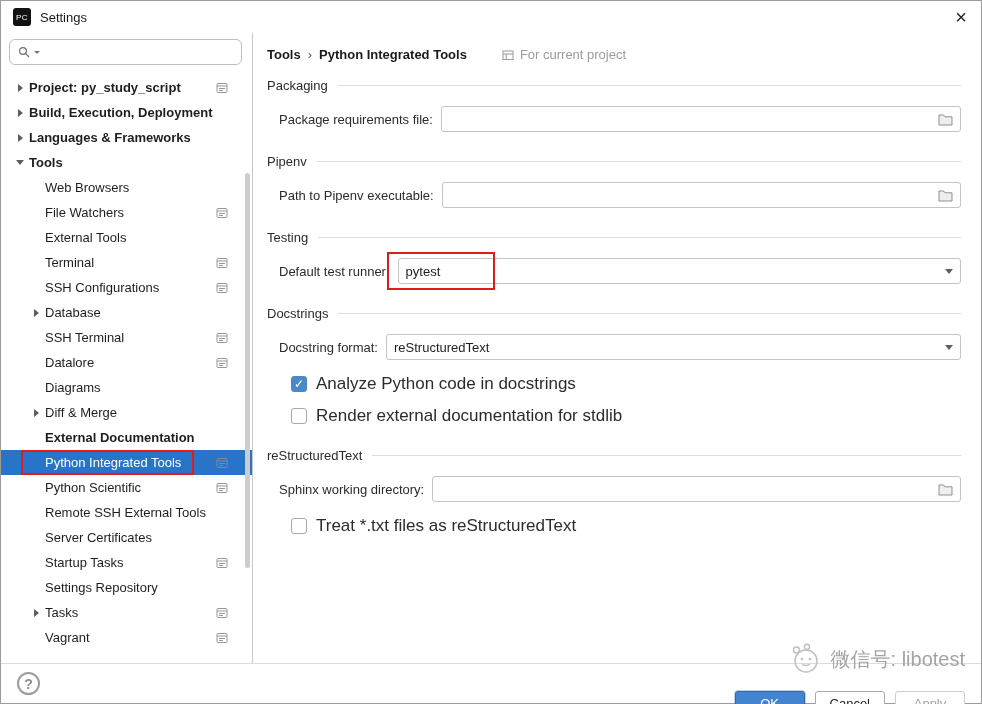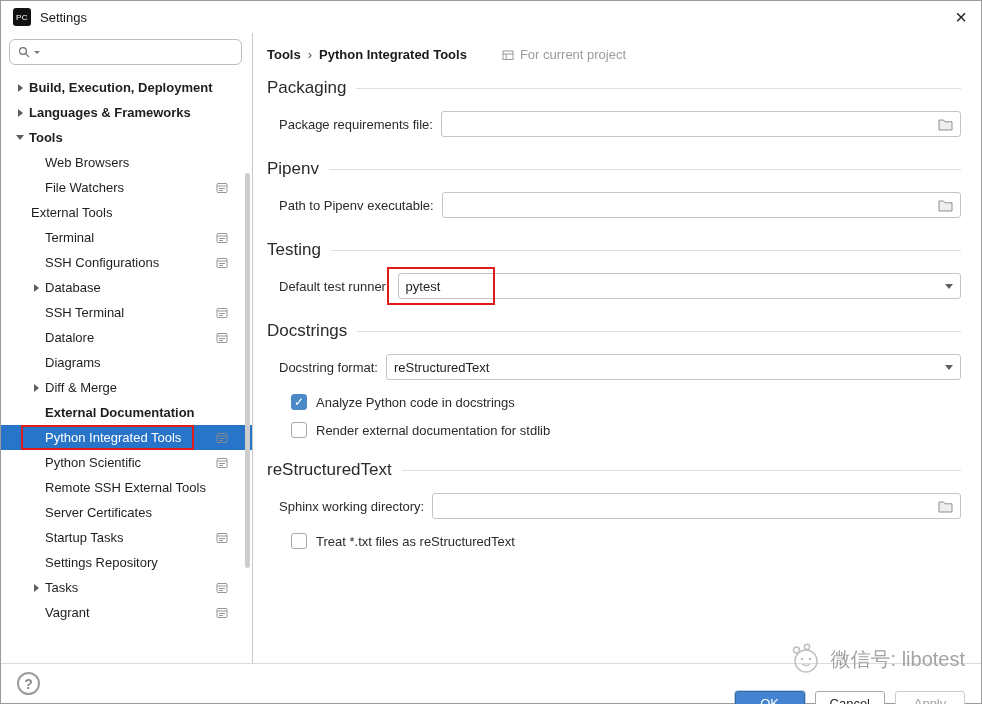--- a/index.html
+++ b/index.html
@@ -36,36 +36,36 @@
 
   
   .main { flex: 1; position: relative; padding: 14px 20px 0 14px; background: #fff; min-width: 0; }
   .breadcrumb { display: flex; align-items: center; gap: 7px; font-size: 13px; color: #1a1a1a; margin-bottom: 2px; }
   .bc-part { font-weight: bold; }
   .bc-sep { color: #555; }
   .scope { margin-left: 28px; display: flex; align-items: center; gap: 6px; color: #9b9b9b; font-size: 13px; font-weight: normal; }
 
   .section-header { display: flex; align-items: center; gap: 10px; margin-top: 22px; margin-bottom: 13px; }
   .section:first-child .section-header { margin-top: 16px; }
-  .section-title { font-size: 17px; color: #2b2b2b; }
+  .section-title { font-size: 13px; color: #2b2b2b; }
   .section-line { flex: 1; height: 1px; background: #dedede; }
 
   .field-row { display: flex; align-items: center; gap: 8px; margin: 0 0 14px 12px; }
   .field-label { font-size: 13px; color: #2b2b2b; white-space: nowrap; }
   .textfield, .dropdown { flex: 1; height: 26px; border: 1px solid #c4c4c4; border-radius: 3px; background: #fff; display: flex; align-items: center; padding: 0 7px; position: relative; min-width: 0; }
   .tf-input { flex: 1; border: none; outline: none; font-size: 13px; min-width: 0; font-family: inherit; }
   .folder { display: flex; flex: none; }
   .dd-value { flex: 1; font-size: 13px; color: #1e1e1e; }
   .dd-arrow { flex: none; width: 0; height: 0; border-left: 4px solid transparent; border-right: 4px solid transparent; border-top: 5px solid #5f5f5f; }
   .annotation-box { position: absolute; left: -12px; top: -7px; height: calc(100% + 14px); width: 108px; border: 2.5px solid var(--annotation, #e01b1b); pointer-events: none; z-index: 3; }
 
   .checkbox-row { display: flex; align-items: center; gap: 9px; margin: 0 0 12px 24px; }
   .checkbox { width: 16px; height: 16px; border: 1px solid #a8a8a8; border-radius: 3px; background: #fff; flex: none; display: flex; align-items: center; justify-content: center; font-size: 12px; color: #fff; line-height: 1; }
   .checkbox.checked { background: var(--checkbox, #4a88c7); border-color: var(--checkbox, #4a88c7); }
-  .cb-label { font-size: 13px; color: #2b2b2b; }
+  .cb-label { font-size: 17px; color: #2b2b2b; }
 
   
   .watermark { position: absolute; right: 16px; bottom: 28px; display: flex; align-items: center; gap: 8px; color: #a3a3a3; font-size: 20px; z-index: 6; pointer-events: none; }
 
   
   .footer { height: 40px; flex: none; border-top: 1px solid #dcdcdc; display: flex; align-items: center; padding: 0 16px; gap: 12px; background: #fff; }
   .help-btn { width: 23px; height: 23px; border: 2px solid #9c9c9c; border-radius: 50%; color: #8b8b8b; font-weight: bold; font-size: 14px; display: flex; align-items: center; justify-content: center; }
   .footer-buttons { margin-left: auto; display: flex; gap: 10px; margin-top: 40px; }
   .btn { min-width: 70px; height: 26px; border: 1px solid #a9a9a9; border-radius: 3px; background: #fff; font-size: 13px; font-family: inherit; color: #222; padding: 0 14px; }
   .btn.ok { background: var(--ok_button, #4383cf); border-color: var(--ok_border, #36689f); color: #fff; box-shadow: 0 0 0 1px rgba(64,128,208,.35); }
@@ -91,20 +91,32 @@
               <circle cx="5" cy="5" r="3.4" fill="none" stroke="#707070" stroke-width="1.2"></circle>
               <line x1="7.7" y1="7.7" x2="11" y2="11" stroke="#707070" stroke-width="1.2"></line>
             </svg>
         </span>
         <span class="search-caret"></span>
         <input class="search-input" value="" style="">
       </div>
       <div class="tree" id="tree">
           <div class="tree-row" style="padding-left: 10px;">
             <span class="arrow right"></span>
+            <span class="label bold">Project: py_study_script</span>
+            <span class="row-icon">
+              <svg width="12" height="12" viewBox="0 0 12 12">
+                <rect x="1" y="1.5" width="10" height="9" rx="1" fill="none" stroke="#8c8c8c"></rect>
+                <line x1="1" y1="4" x2="11" y2="4" stroke="#8c8c8c"></line>
+                <line x1="3" y1="6.5" x2="9" y2="6.5" stroke="#8c8c8c"></line>
+                <line x1="3" y1="8.5" x2="7" y2="8.5" stroke="#8c8c8c"></line>
+              </svg>
+            </span>
+          </div>
+          <div class="tree-row" style="padding-left: 10px;">
+            <span class="arrow right"></span>
             <span class="label bold">Build, Execution, Deployment</span>
           </div>
           <div class="tree-row" style="padding-left: 10px;">
             <span class="arrow right"></span>
             <span class="label bold">Languages &amp; Frameworks</span>
           </div>
           <div class="tree-row" style="padding-left: 10px;">
             <span class="arrow down"></span>
             <span class="label bold">Tools</span>
           </div>
@@ -117,21 +129,21 @@
             <span class="label">File Watchers</span>
             <span class="row-icon">
               <svg width="12" height="12" viewBox="0 0 12 12">
                 <rect x="1" y="1.5" width="10" height="9" rx="1" fill="none" stroke="#8c8c8c"></rect>
                 <line x1="1" y1="4" x2="11" y2="4" stroke="#8c8c8c"></line>
                 <line x1="3" y1="6.5" x2="9" y2="6.5" stroke="#8c8c8c"></line>
                 <line x1="3" y1="8.5" x2="7" y2="8.5" stroke="#8c8c8c"></line>
               </svg>
             </span>
           </div>
-          <div class="tree-row" style="padding-left: 12px; text-align: center;">
+          <div class="tree-row" style="padding-left: 26px; text-align: center;">
             <span class="arrow"></span>
             <span class="label">External Tools</span>
           </div>
           <div class="tree-row" style="padding-left: 26px;">
             <span class="arrow"></span>
             <span class="label">Terminal</span>
             <span class="row-icon">
               <svg width="12" height="12" viewBox="0 0 12 12">
                 <rect x="1" y="1.5" width="10" height="9" rx="1" fill="none" stroke="#8c8c8c"></rect>
                 <line x1="1" y1="4" x2="11" y2="4" stroke="#8c8c8c"></line>

